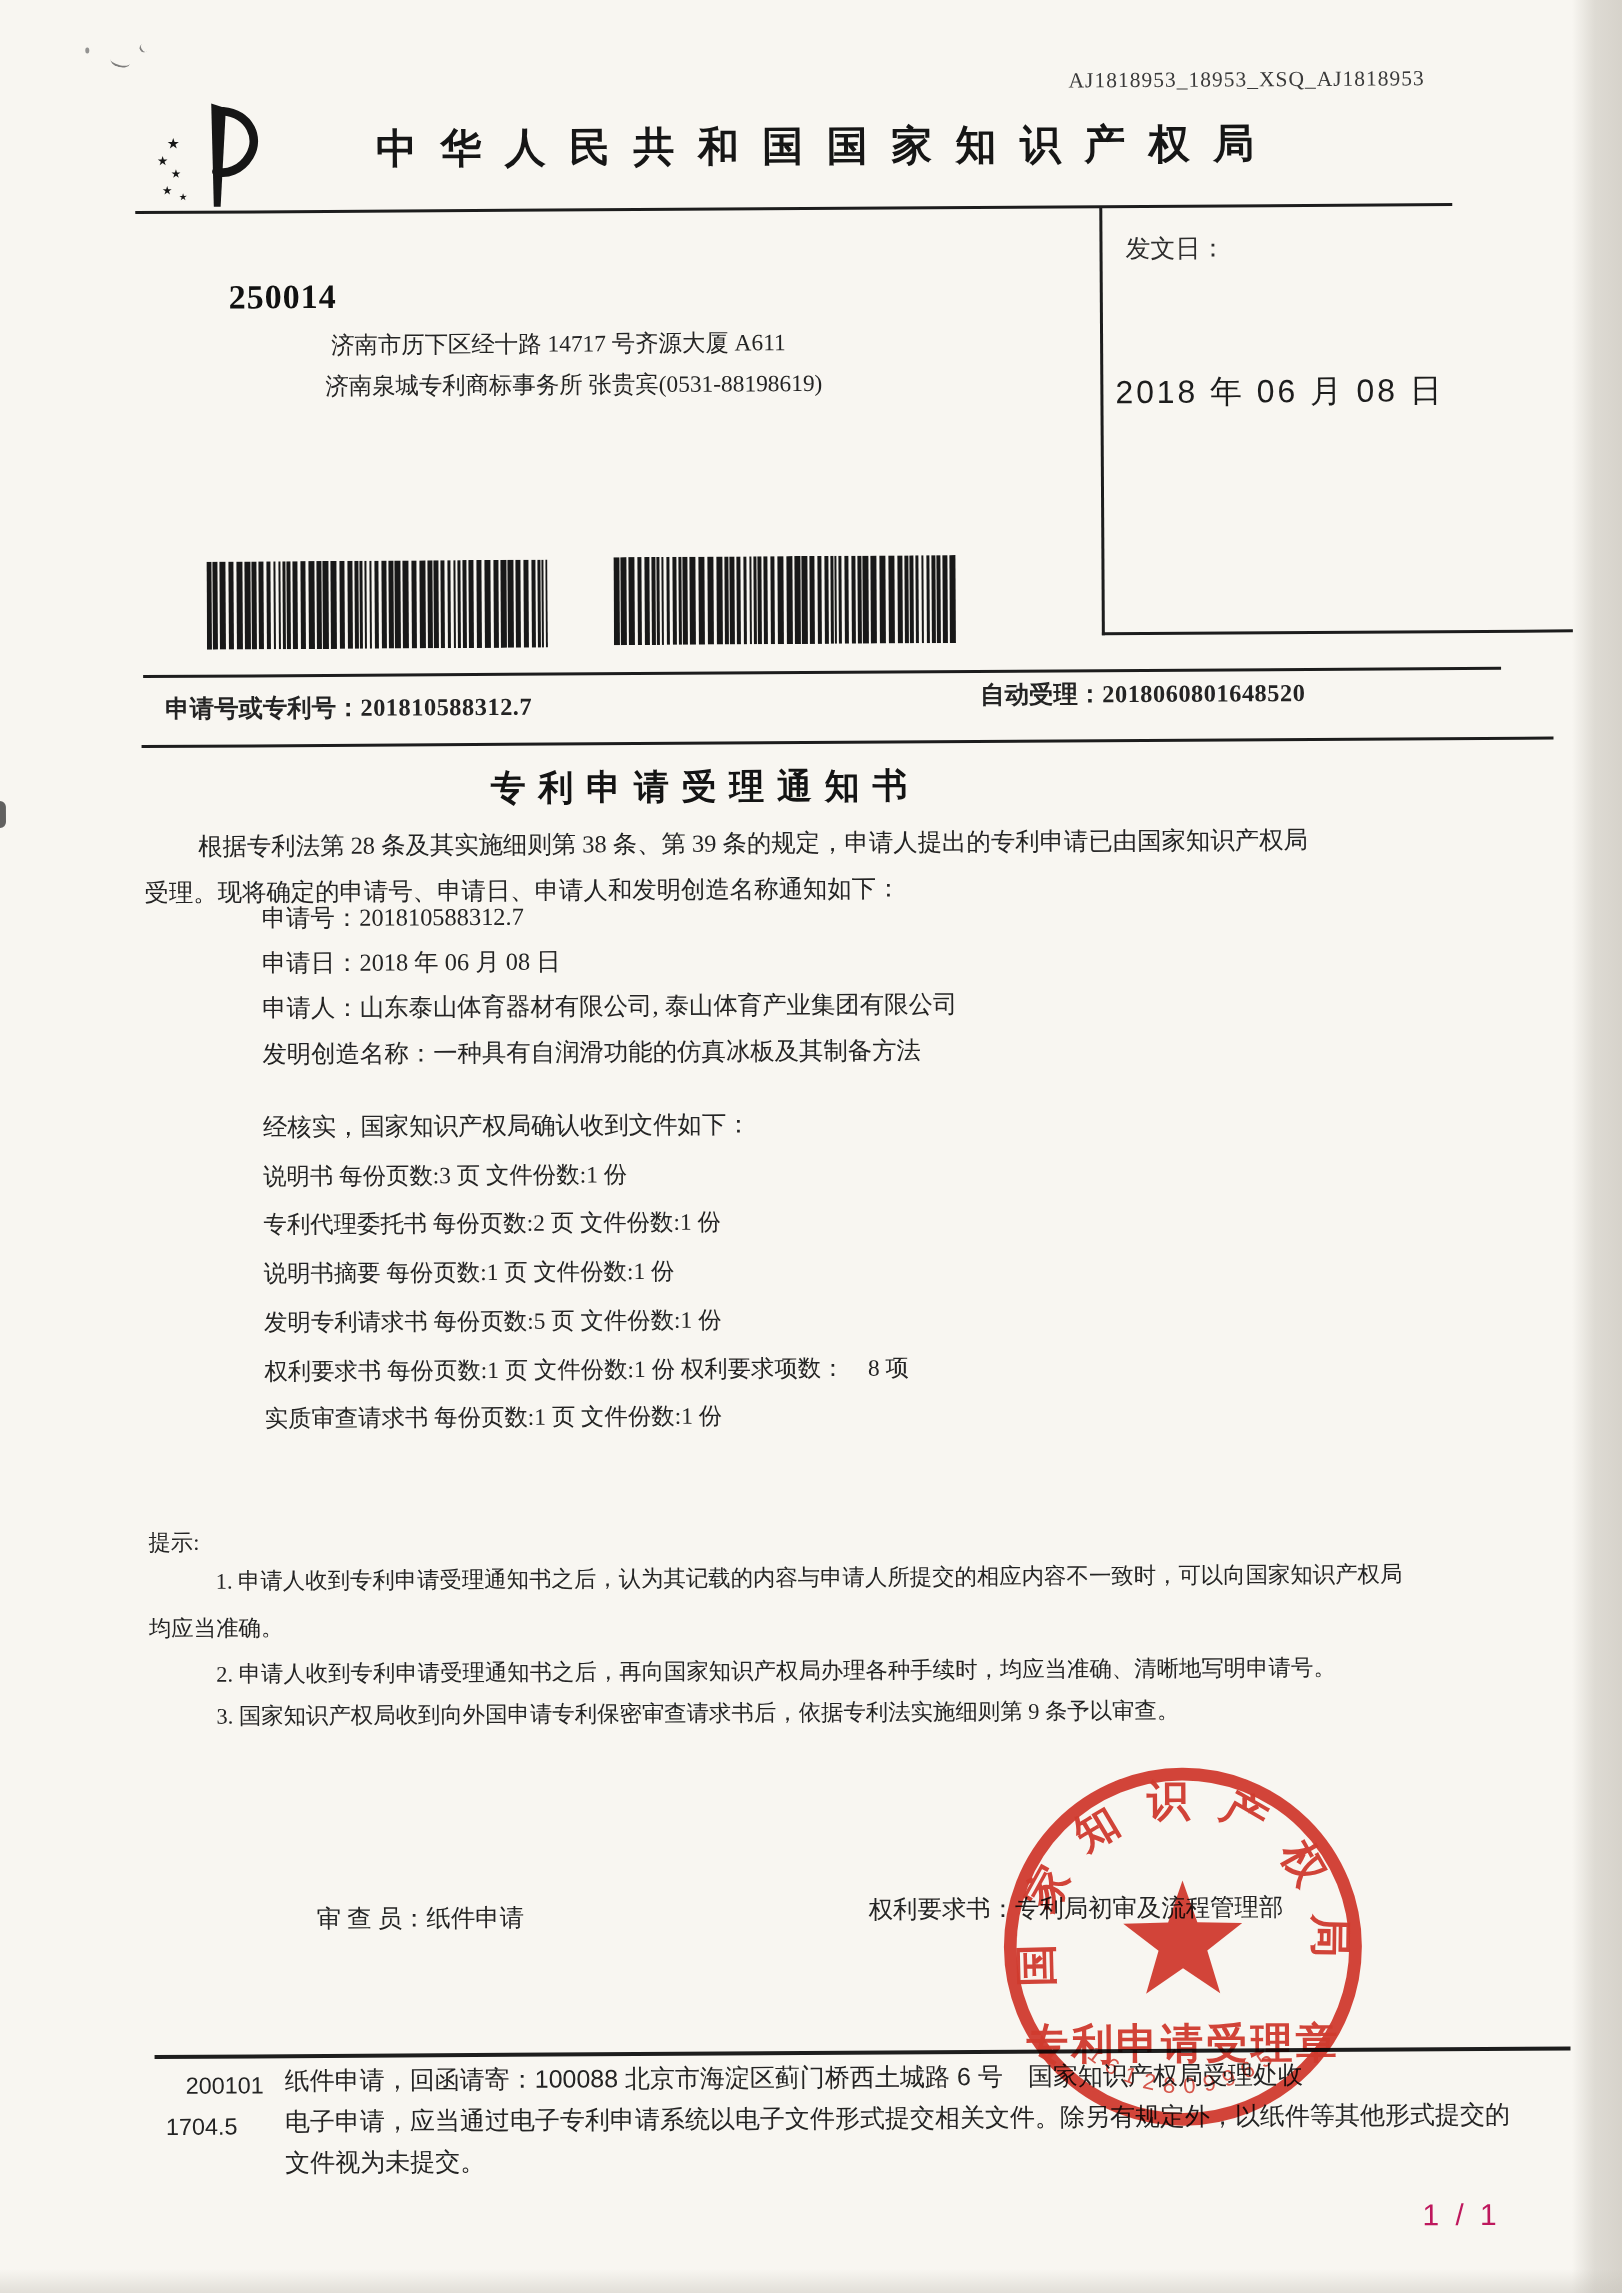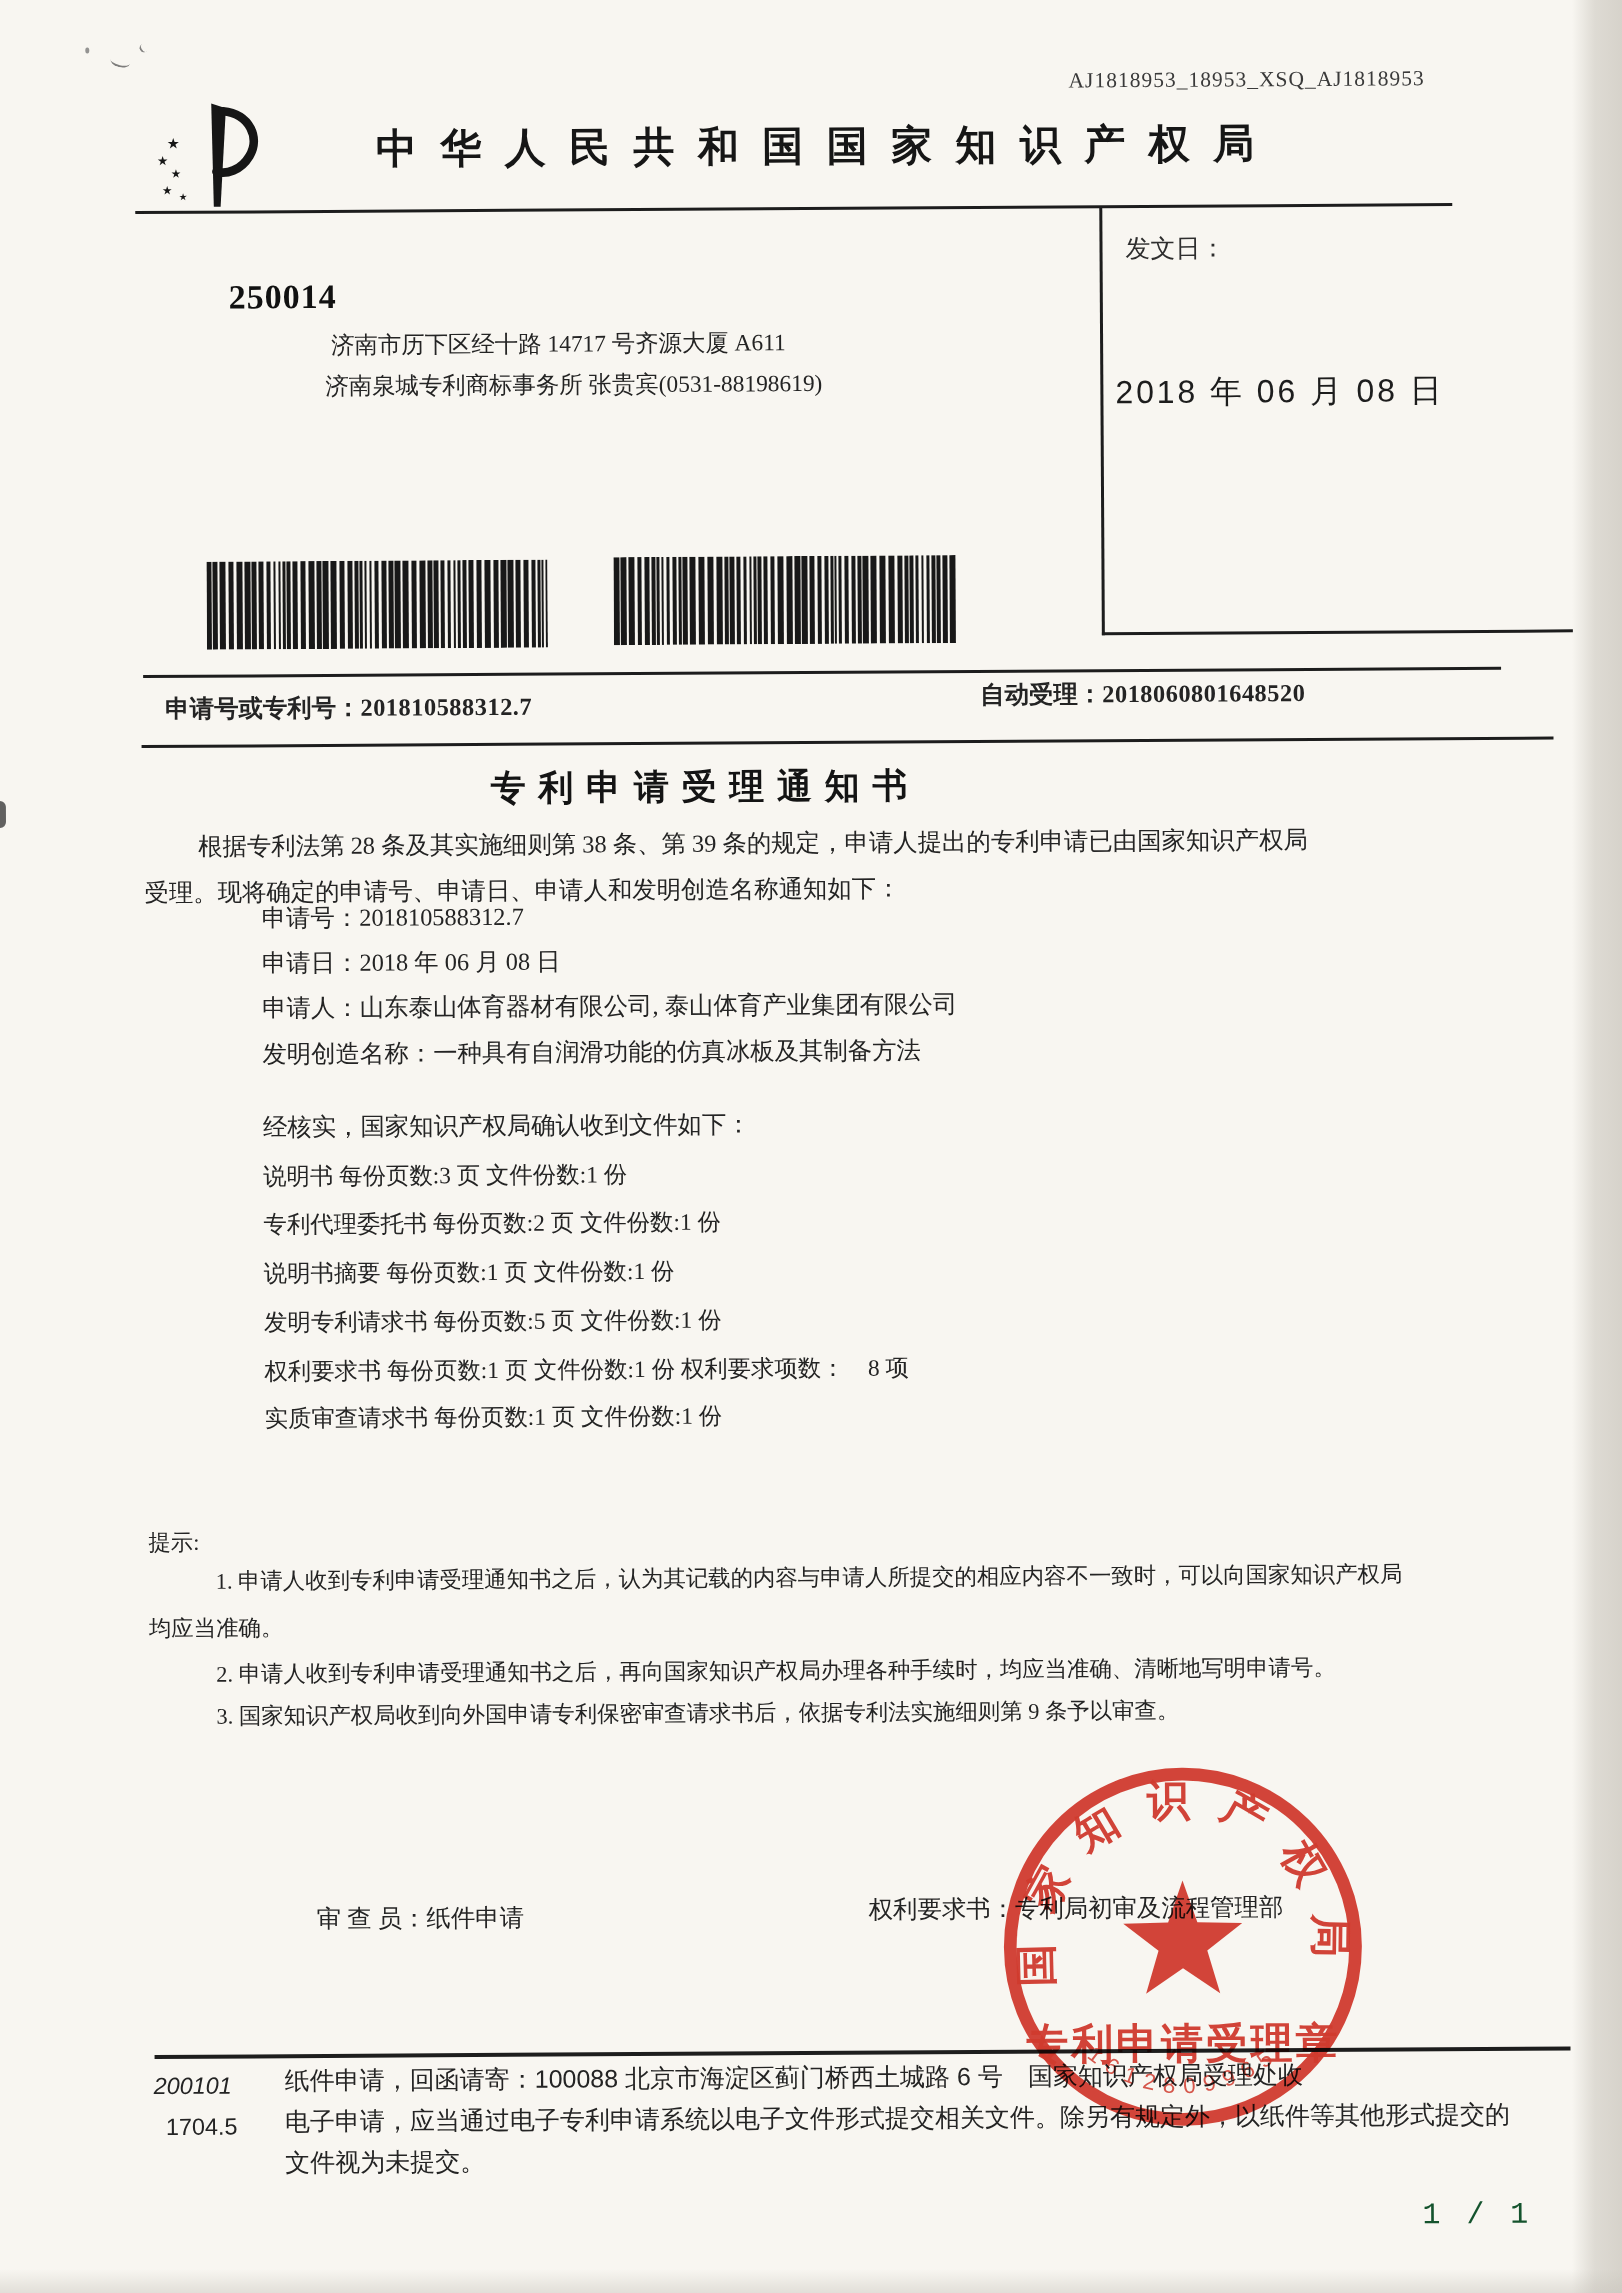--- a/index.html
+++ b/index.html
@@ -61,26 +61,26 @@
   .tip2{left:213px;top:1655px;font-size:22.4px;}
   .tip3{left:213px;top:1697px;font-size:22.4px;}
   
   .examiner{left:312px;top:1900px;font-size:24.4px;}
   .dept{left:864px;top:1894px;font-size:24.4px;}
   
   .stamp{position:absolute;left:981px;top:1752px;width:394px;height:394px;
          mix-blend-mode:multiply;opacity:.92;}
   
   .rule-footer{left:149px;top:2051px;width:1416px;height:3.9px;}
-  .form-code{left:148px;top:2069px;font-size:23.4px;font-style:italic;}
+  .form-code{left:180px;top:2069px;font-size:23.4px;}
   .form-rev{left:160px;top:2110px;font-size:23.4px;}
   .f1{left:279px;top:2061px;font-size:25px;}
   .f2{left:279px;top:2102px;font-size:25px;}
   .f3{left:279px;top:2143px;font-size:25px;}
-  .pageno{left:1416px;top:2202px;font-size:30px;letter-spacing:3.9px;color:#14532d;font-family:Liberation Mono, monospace;}
+  .pageno{left:1416px;top:2202px;font-size:30px;letter-spacing:3.9px;color:#be185d;}
   
   .edge-right{position:absolute;right:0;top:0;width:51px;height:100%;
     background:linear-gradient(90deg,rgba(205,201,192,0) 0%,rgba(200,196,187,.55) 45%,#d6d2ca 100%);}
   .edge-bottom{position:absolute;left:0;bottom:0;width:100%;height:25px;
     background:linear-gradient(0deg,rgba(196,192,184,.45),rgba(196,192,184,0));}
   .spot1{position:absolute;left:117px;top:51px;width:19.5px;height:9.8px;
     border-bottom:2.9px solid #4a4a4a;border-radius:50%;transform:rotate(14deg);opacity:.7;}
   .spot2{position:absolute;left:146px;top:39px;width:8.8px;height:8.8px;
     border-left:2.9px solid #515151;border-radius:50%;transform:rotate(-30deg);opacity:.7;}
   .spot3{position:absolute;left:92px;top:43px;width:3.9px;height:5.9px;background:#6a6a6a;border-radius:50%;opacity:.7;}

